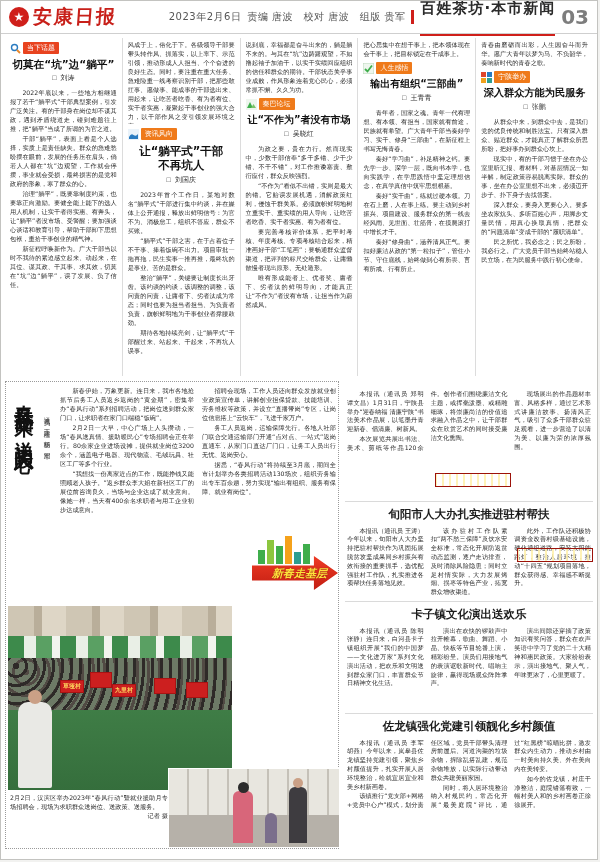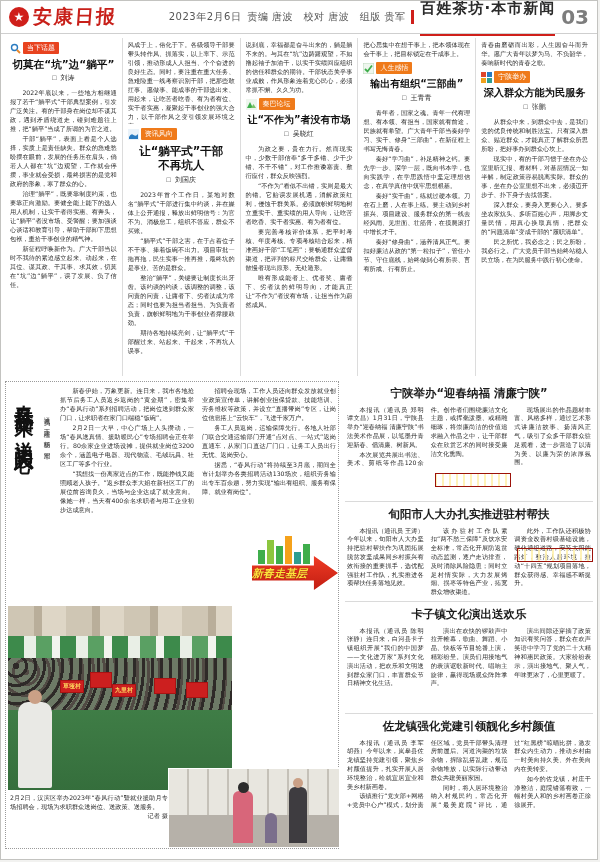--- a/index.html
+++ b/index.html
@@ -38,21 +38,21 @@
   .fbody p{font-size:6.2px;line-height:9px;text-align:justify;color:#2a2a2a;margin:0 0 1px 0;text-indent:2em;}
   
   .nylogo{position:absolute;left:246px;top:148px;width:86px;height:74px;background:#fff;}
   .skyline{position:absolute;left:6px;top:4px;height:30px;display:flex;align-items:flex-end;gap:2px;}
   .skyline i{display:block;width:7px;background:#3fae4c;}
   .skyline i:nth-child(2){background:#8cc63f;}
   .skyline i:nth-child(4){background:#f5a21b;}
   .skyline i:nth-child(5){background:#2e9e8f;}
   .arrow{position:absolute;left:0;top:26px;width:86px;height:34px;background:linear-gradient(#ef3b25,#c21e12);
          clip-path:polygon(0 28%,72% 28%,72% 0,100% 50%,72% 100%,72% 72%,0 72%);display:flex;align-items:center;}
-  .arrowtext{color:#ffe23c;font-weight:bold;font-size:11px;font-style:italic;padding-left:0;white-space:nowrap;text-shadow:0 0 1px #7a0d06;}
+  .arrowtext{color:#ffe23c;font-weight:bold;font-size:11px;font-style:italic;padding-left:20px;white-space:nowrap;text-shadow:0 0 1px #7a0d06;}
   
   .photo1{position:absolute;left:2px;top:224px;width:224px;height:184px;background:#47794a;overflow:hidden;}
   .p1-bldg{position:absolute;left:0;top:0;width:100%;height:34px;background:repeating-linear-gradient(90deg,#cfc6b4 0 26px,#b9ae9a 26px 34px,#ded6c6 34px 58px);}
   .p1-tents{position:absolute;left:0;top:30px;width:100%;height:26px;background:repeating-linear-gradient(90deg,#3d8a4b 0 16px,#e9efe6 16px 28px,#5aa063 28px 44px,#f2f4ee 44px 52px);}
   .p1-crowd{position:absolute;left:0;top:52px;width:100%;height:52px;
             background:repeating-radial-gradient(circle at 8px 8px,#2e2a28 0 3px,transparent 3px 9px),
                        repeating-radial-gradient(circle at 18px 14px,#514a44 0 3px,transparent 3px 11px),#6d7a66;}
   .p1-lawn{position:absolute;left:0;top:104px;width:100%;height:80px;background:linear-gradient(#3f7d46,#356e3c);}
   .sign{position:absolute;background:#cc1f1f;color:#ffd95e;font-size:6px;font-weight:bold;padding:2px 2px;line-height:1.1;border:1px solid #a81313;}
   .sign.blank{width:16px;height:10px;}
@@ -252,21 +252,20 @@
         <div class="p2-wall"></div>
         <div class="fig pink"></div>
         <div class="fig small"></div>
         <div class="fig dark"></div>
       </div>
     </div>
 
     <div class="news">
 
       <div class="nart h122">
-        <div class="ntitle">宁陕举办“迎春纳福 清廉宁陕”</div>
         <div class="nbody">
           <p>本报讯（通讯员 郑明 谭文昌）1月31日，宁陕县举办“迎春纳福 清廉宁陕”书法美术作品展，以笔墨丹青迎新春、倡清廉、树新风。</p>
           <p>本次展览共展出书法、美术、剪纸等作品120余件。创作者们围绕廉洁文化主题，或挥毫泼墨、或精雕细琢，将崇廉尚洁的价值追求融入作品之中，让干部群众在欣赏艺术的同时接受廉洁文化熏陶。</p>
           <p>现场展出的作品题材丰富、风格多样，通过艺术形式讲廉洁故事、扬清风正气，吸引了众多干部群众驻足观看，进一步营造了以清为美、以廉为荣的浓厚氛围。</p>
         </div>
         <div class="banner b1"></div>
       </div>
 
       <div class="nart h100">
         <div class="ntitle">旬阳市人大办扎实推进驻村帮扶</div>

